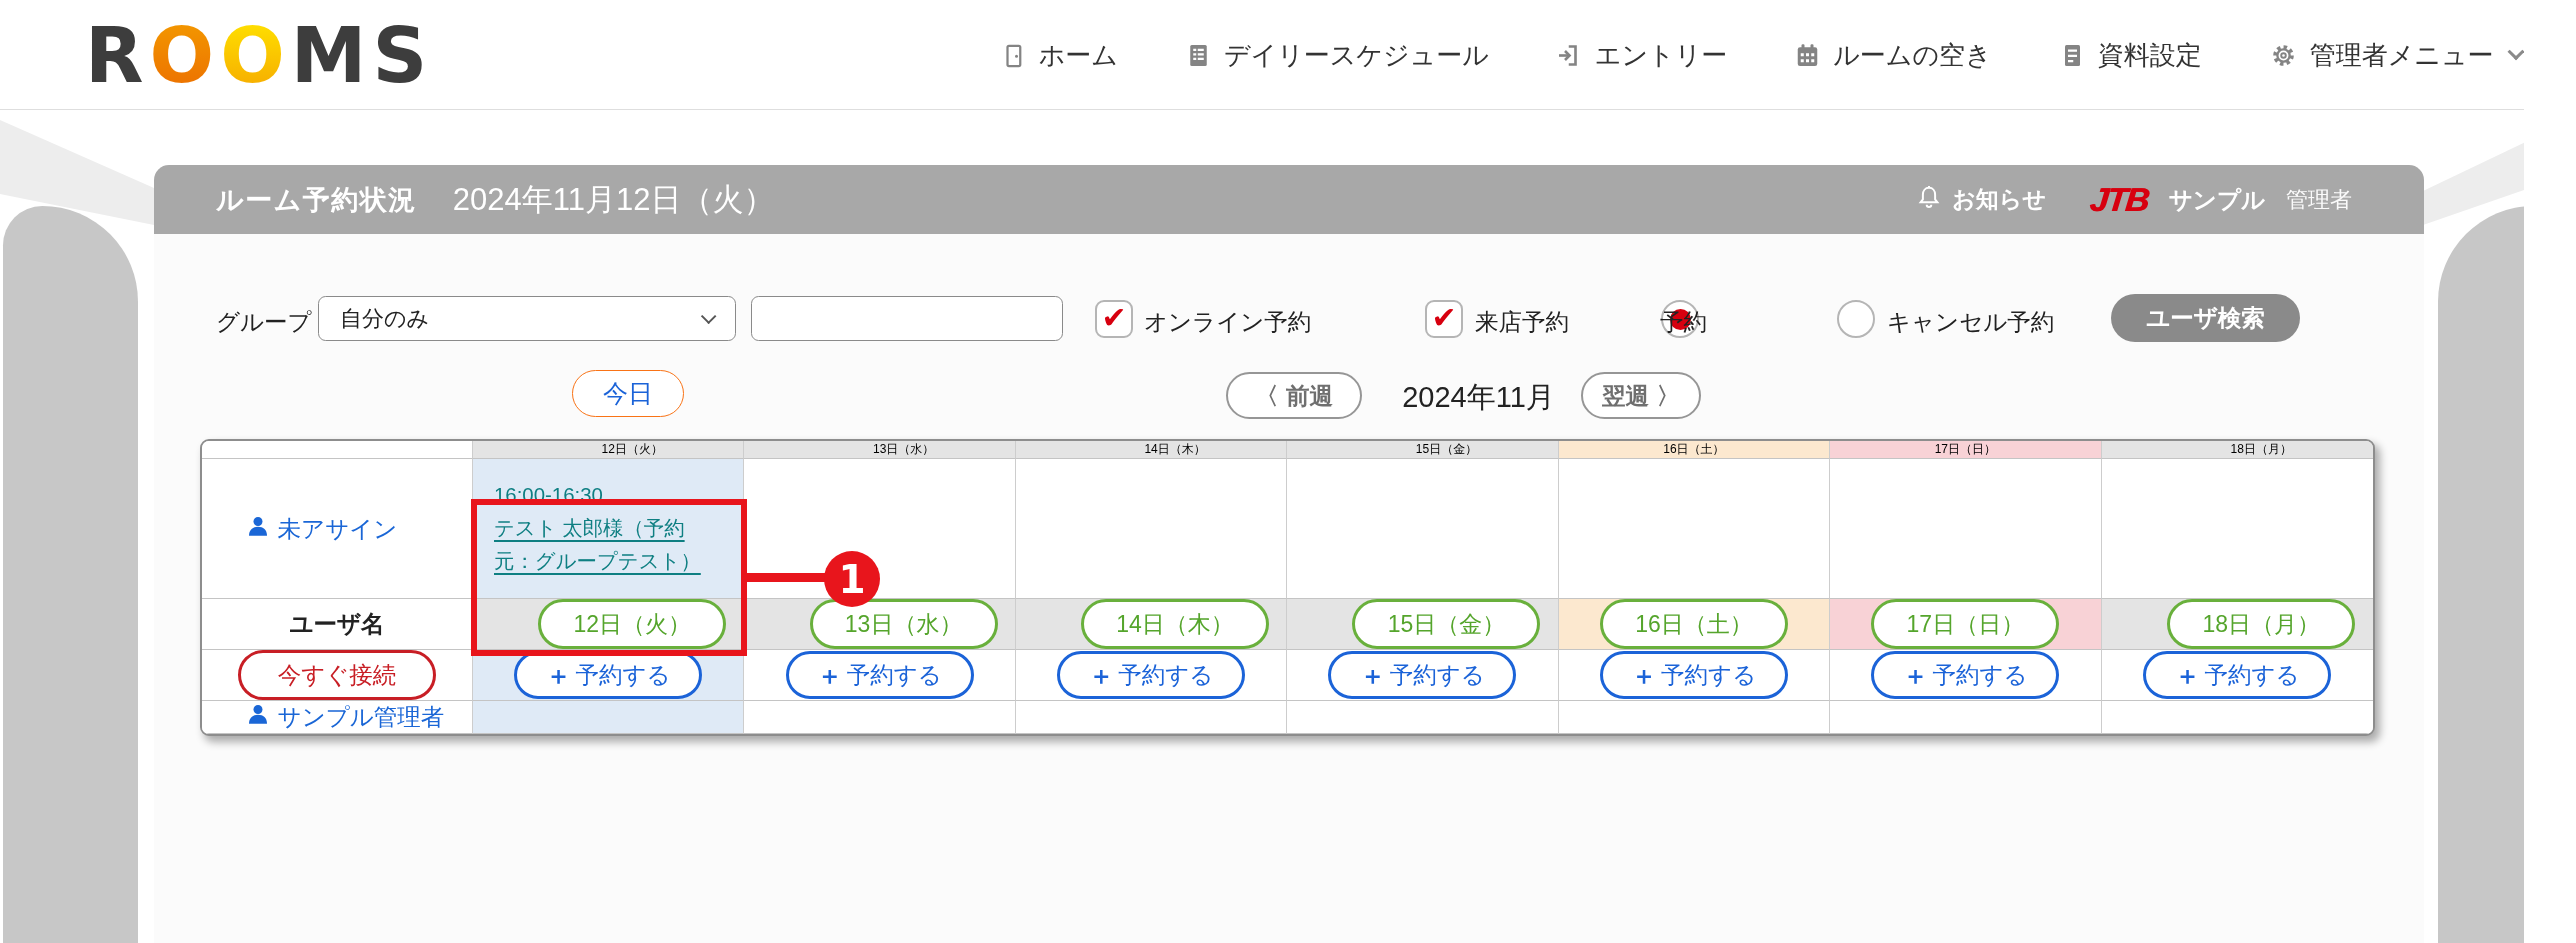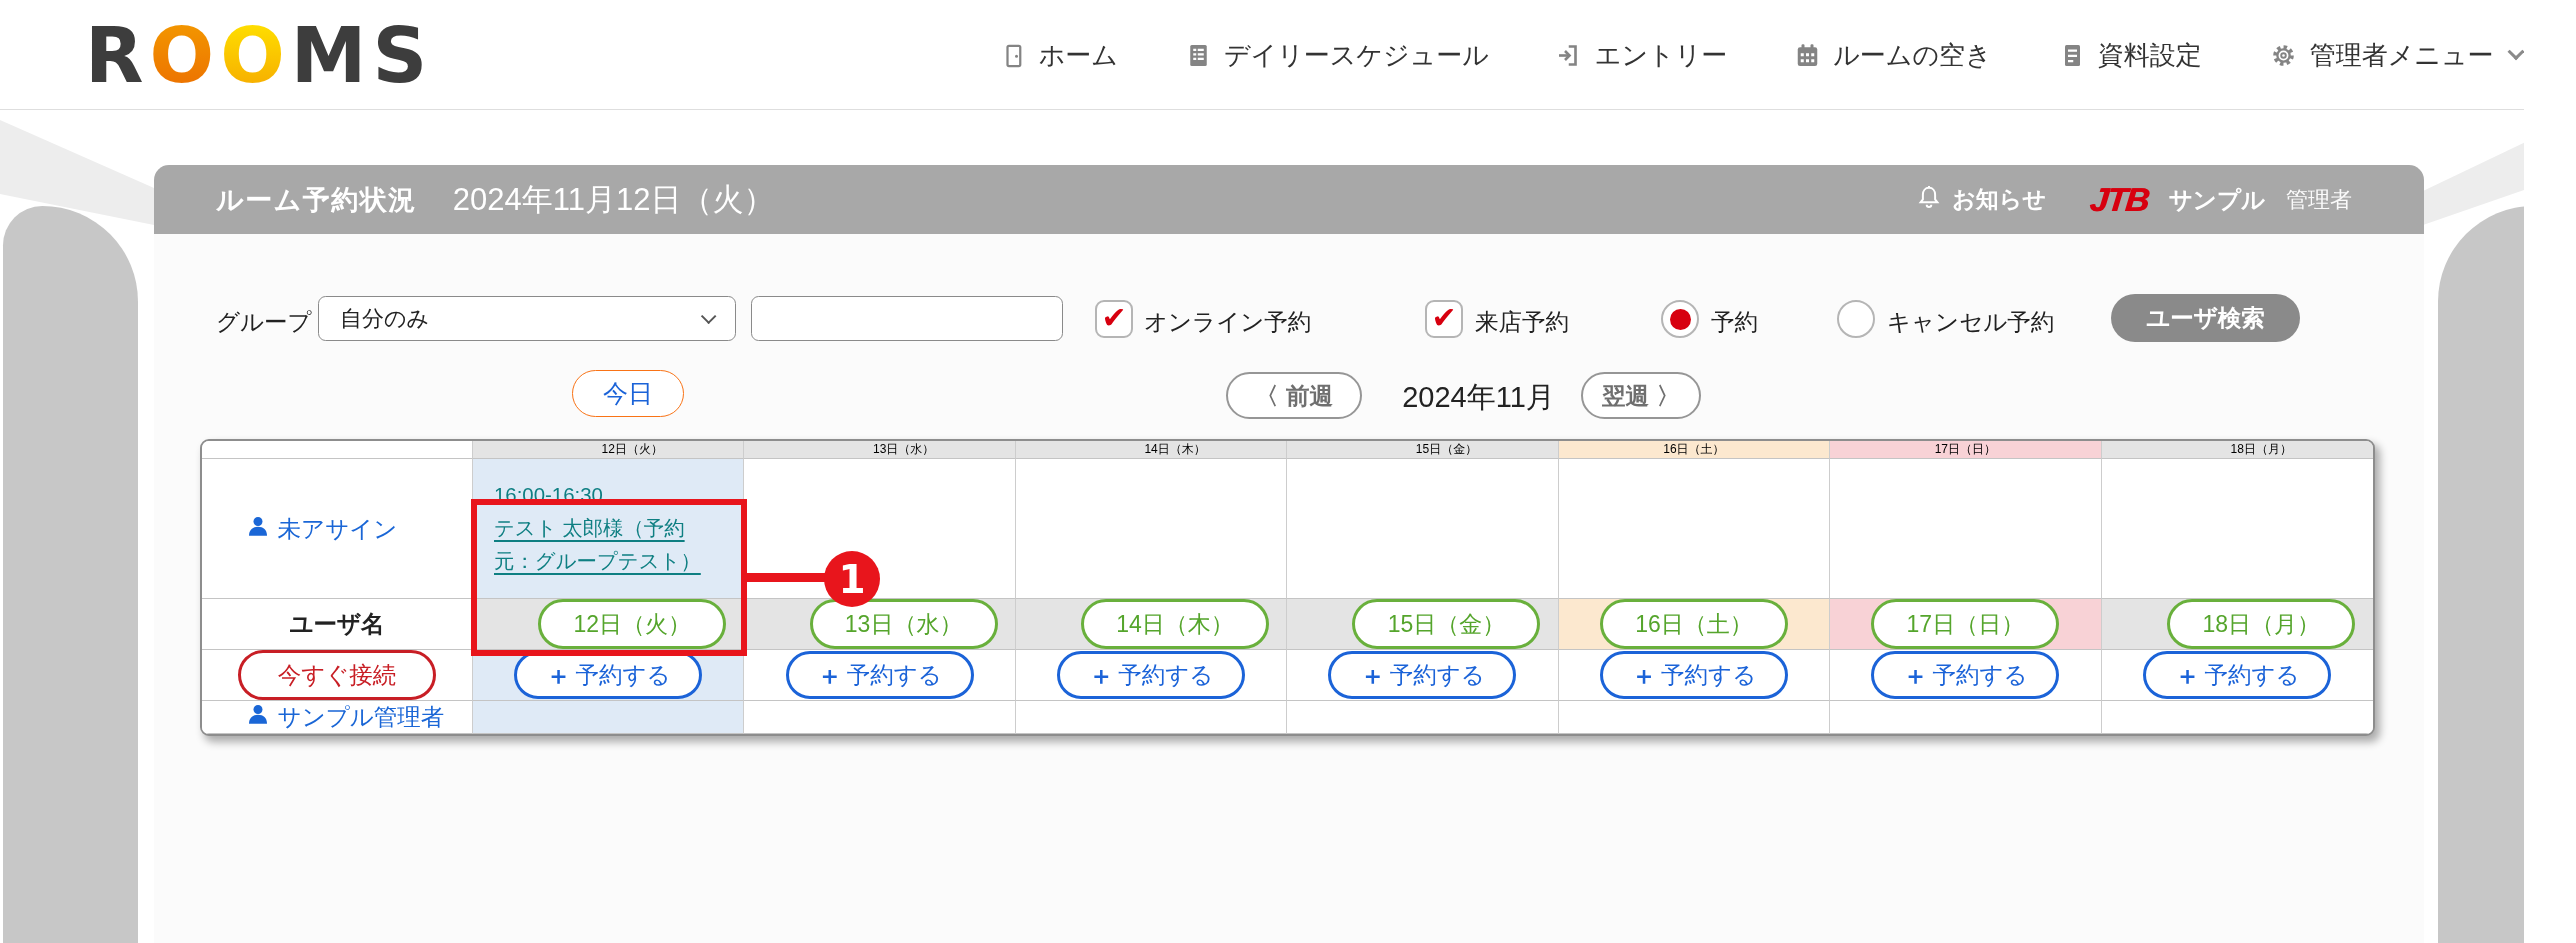--- a/index.html
+++ b/index.html
@@ -202,21 +202,21 @@
       <span class="mark">✔</span>
     </div>
   <div class="flabel" style="left:1144px; top:306px;">オンライン予約</div>
   <div class="cb" style="left:1425px;">
       <span class="mark">✔</span>
     </div>
   <div class="flabel" style="left:1475px; top:306px;">来店予約</div>
   <div class="radio" style="left:1661px;">
       <span class="dot"></span>
     </div>
-  <div class="flabel" style="left:1711px; top:306px;">予約</div>
+  <div class="flabel" style="left:1660px; top:306px;">予約</div>
   <div class="radio" style="left:1837px;"></div>
   <div class="flabel" style="left:1887px; top:306px;">キャンセル予約</div>
   <button class="btn-user-search">ユーザ検索</button>
 
   <div class="btn-today">今日</div>
   <div class="btn-week btn-prev">
     <span>〈</span>
     <span>前週</span>
   </div>
   <div class="month">2024年11月</div>

